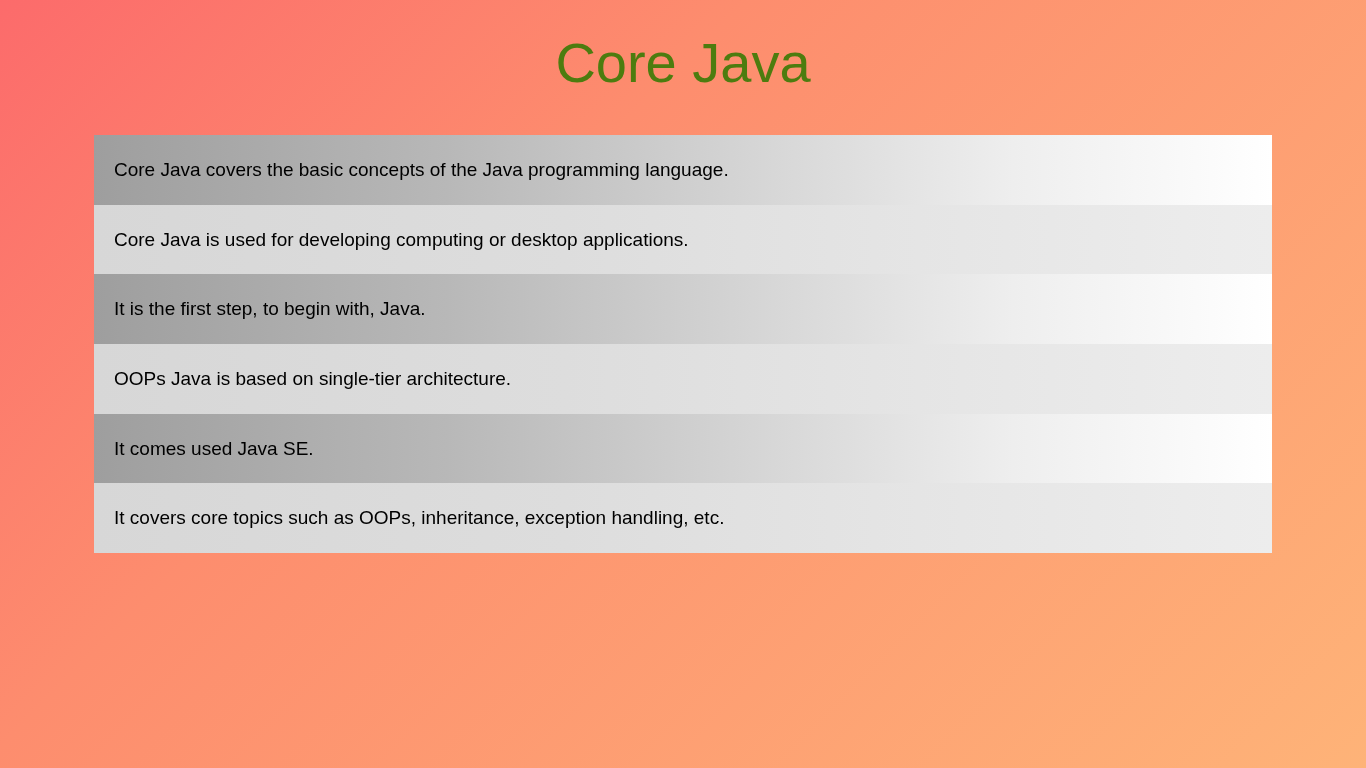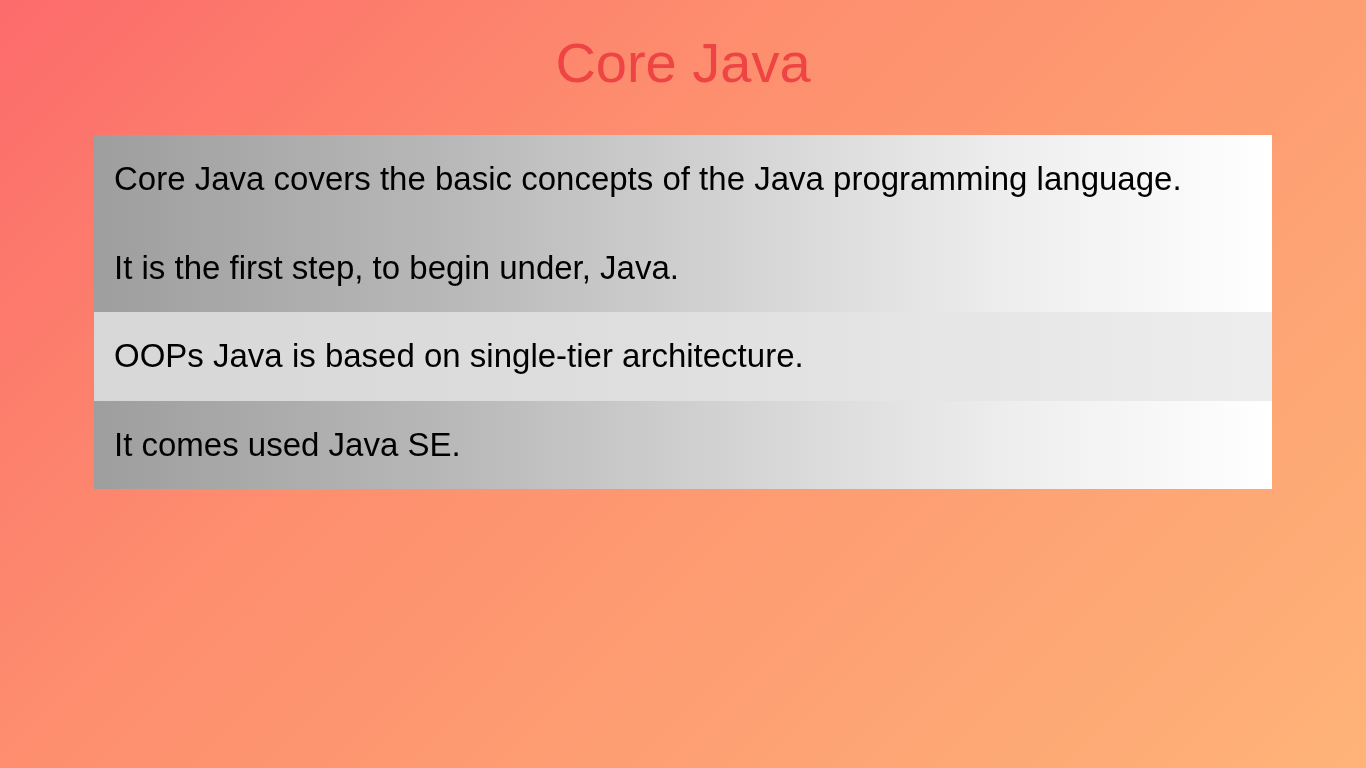--- a/index.html
+++ b/index.html
@@ -16,44 +16,46 @@
     }
     .container {
       width: 100%;
       height: 100%;
       padding: 30px 0 40px 0;
     }
     .title {
       text-align: center;
       font-size: 56px;
       font-weight: normal;
-      color: #ef4444;
+      color: #4d7c0f;
       margin-bottom: 40px;
     }
     .content-box {
       width: 1178px;
       margin: 0 auto;
     }
     .row {
       padding: 22px 20px;
-      font-size: 33px;
+      font-size: 19px;
       color: #000;
       line-height: 1.35;
     }
     .row-odd {
       background: linear-gradient(90deg, #9e9e9e 0%, #b8b8b8 30%, #d4d4d4 55%, #eeeeee 78%, #ffffff 100%);
     }
     .row-even {
       background: linear-gradient(90deg, #d7d7d7 0%, #dddddd 40%, #e5e5e5 70%, #ededed 100%);
     }
   </style>
 </head>
 <body>
 
 <div class="container">
   <h1 class="title">Core Java</h1>
   <div class="content-box">
     <div class="row row-odd">Core Java covers the basic concepts of the Java programming language.</div>
-    <div class="row row-odd">It is the first step, to begin under, Java.</div>
+    <div class="row row-even">Core Java is used for developing computing or desktop applications.</div>
+    <div class="row row-odd">It is the first step, to begin with, Java.</div>
     <div class="row row-even">OOPs Java is based on single-tier architecture.</div>
     <div class="row row-odd">It comes used Java SE.</div>
+    <div class="row row-even">It covers core topics such as OOPs, inheritance, exception handling, etc.</div>
   </div>
 </div>
 
 </body></html>

